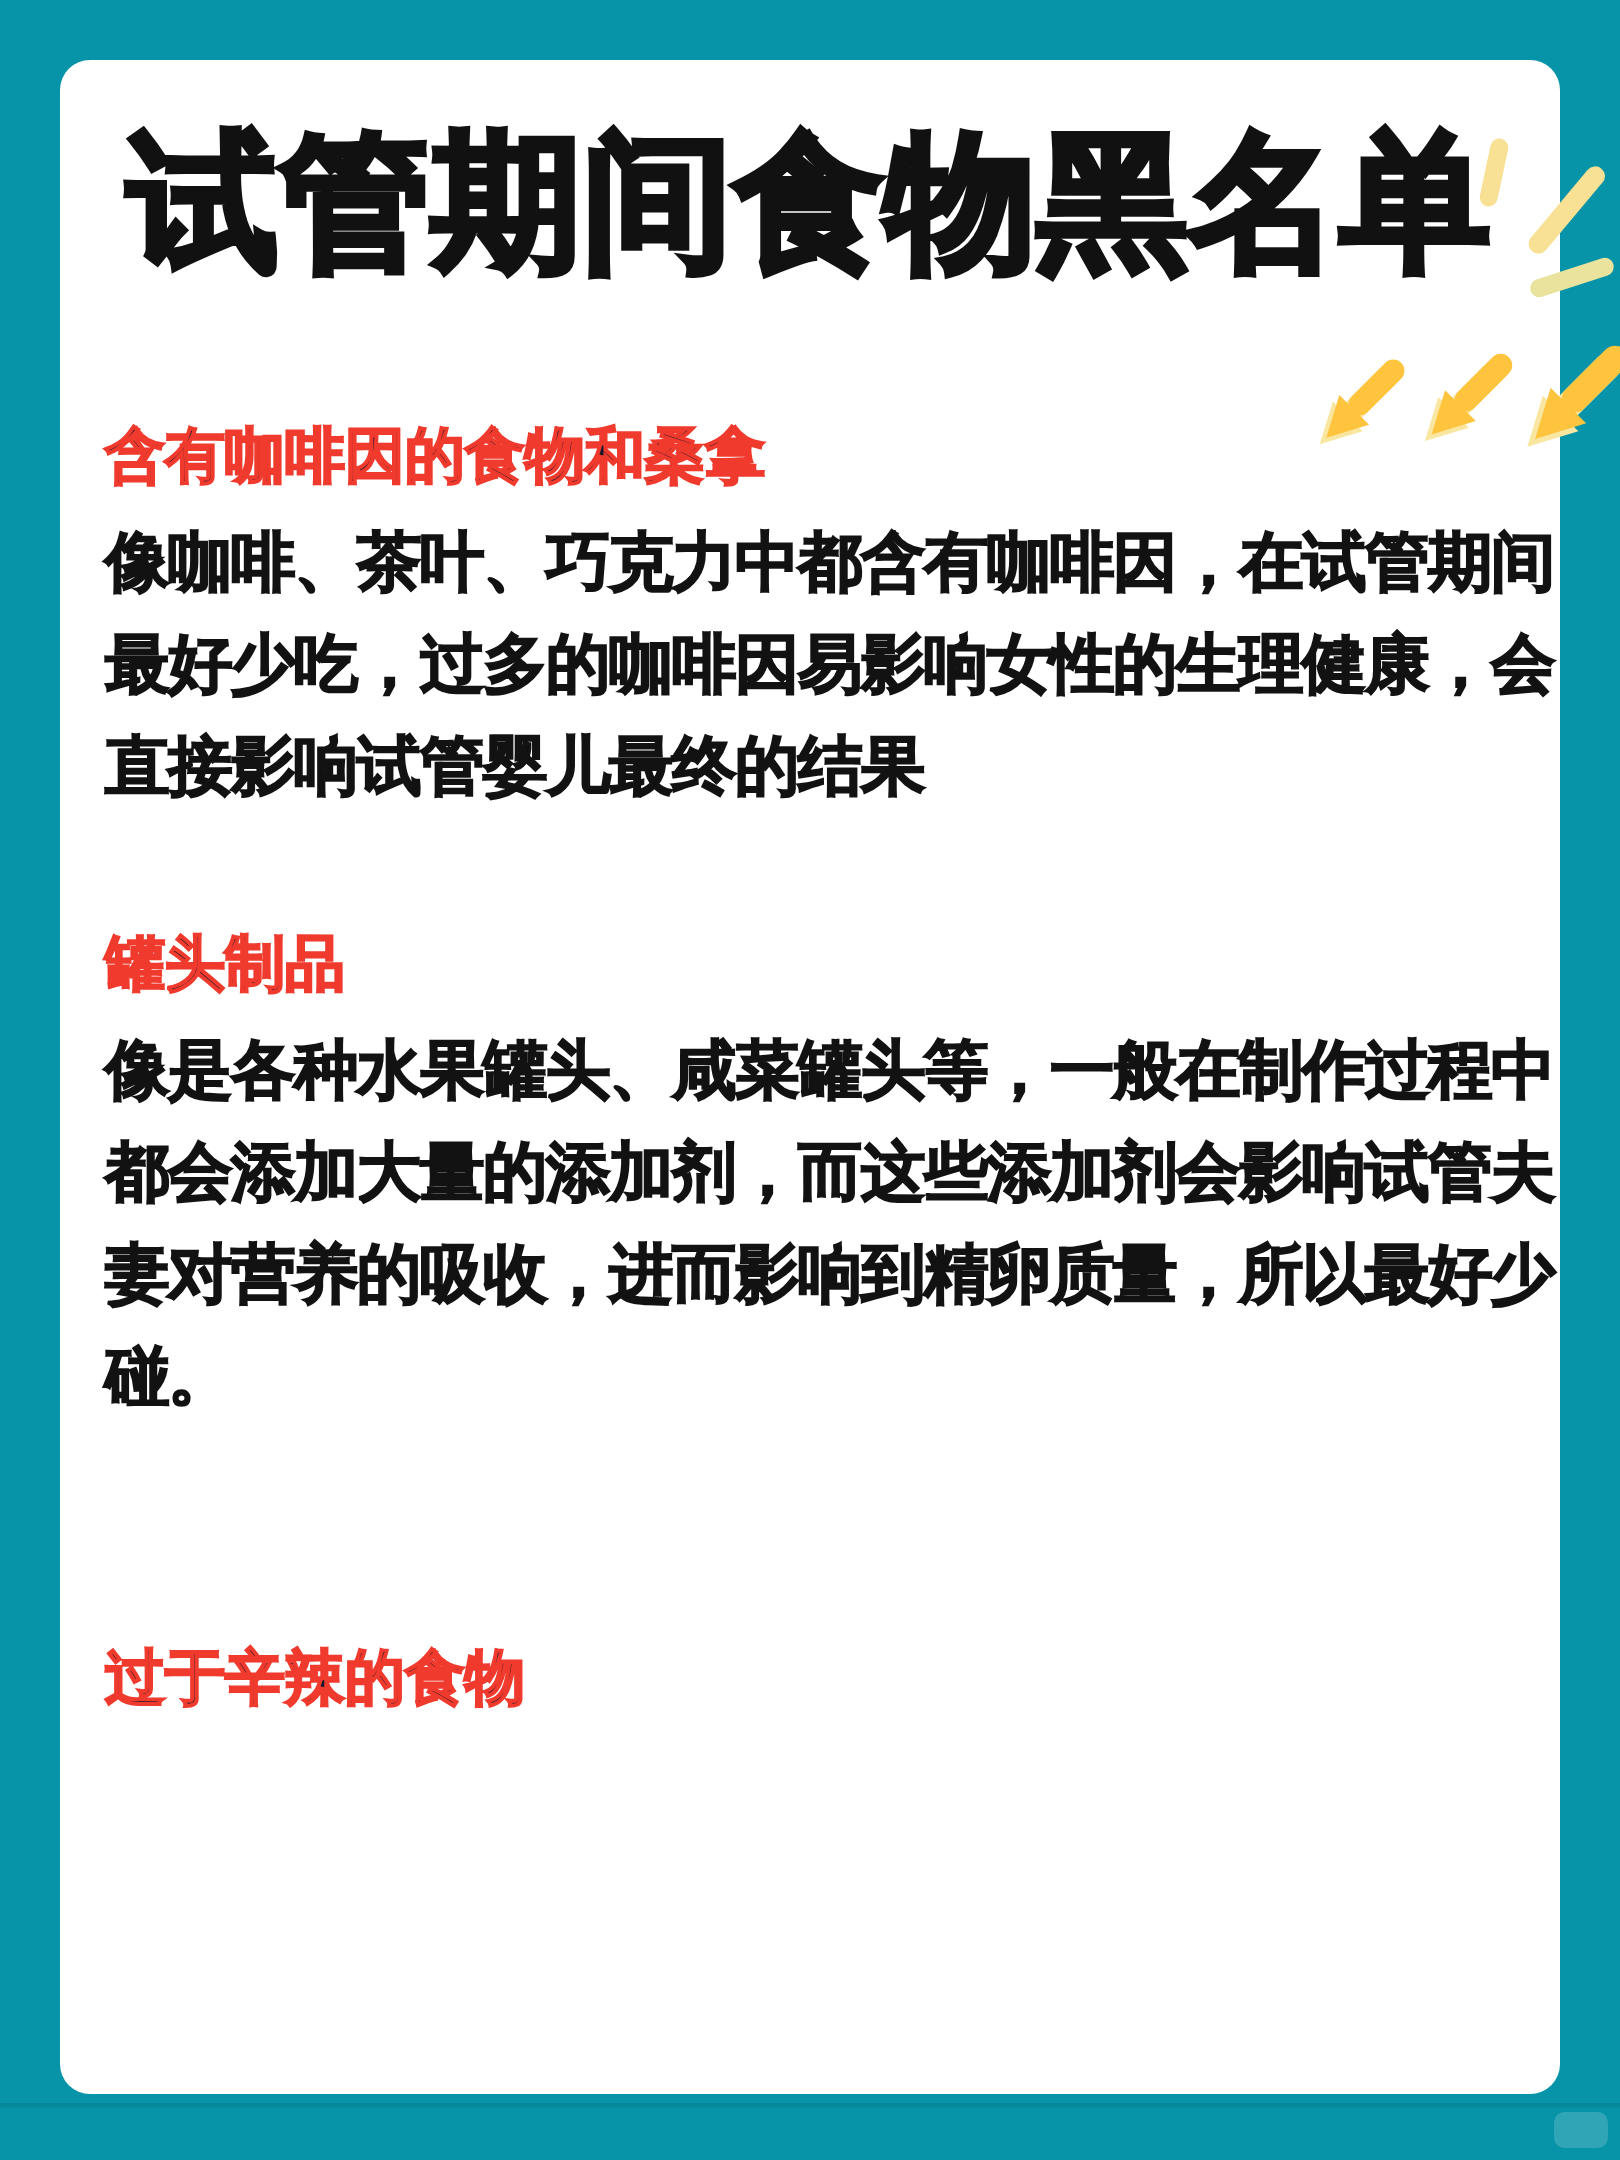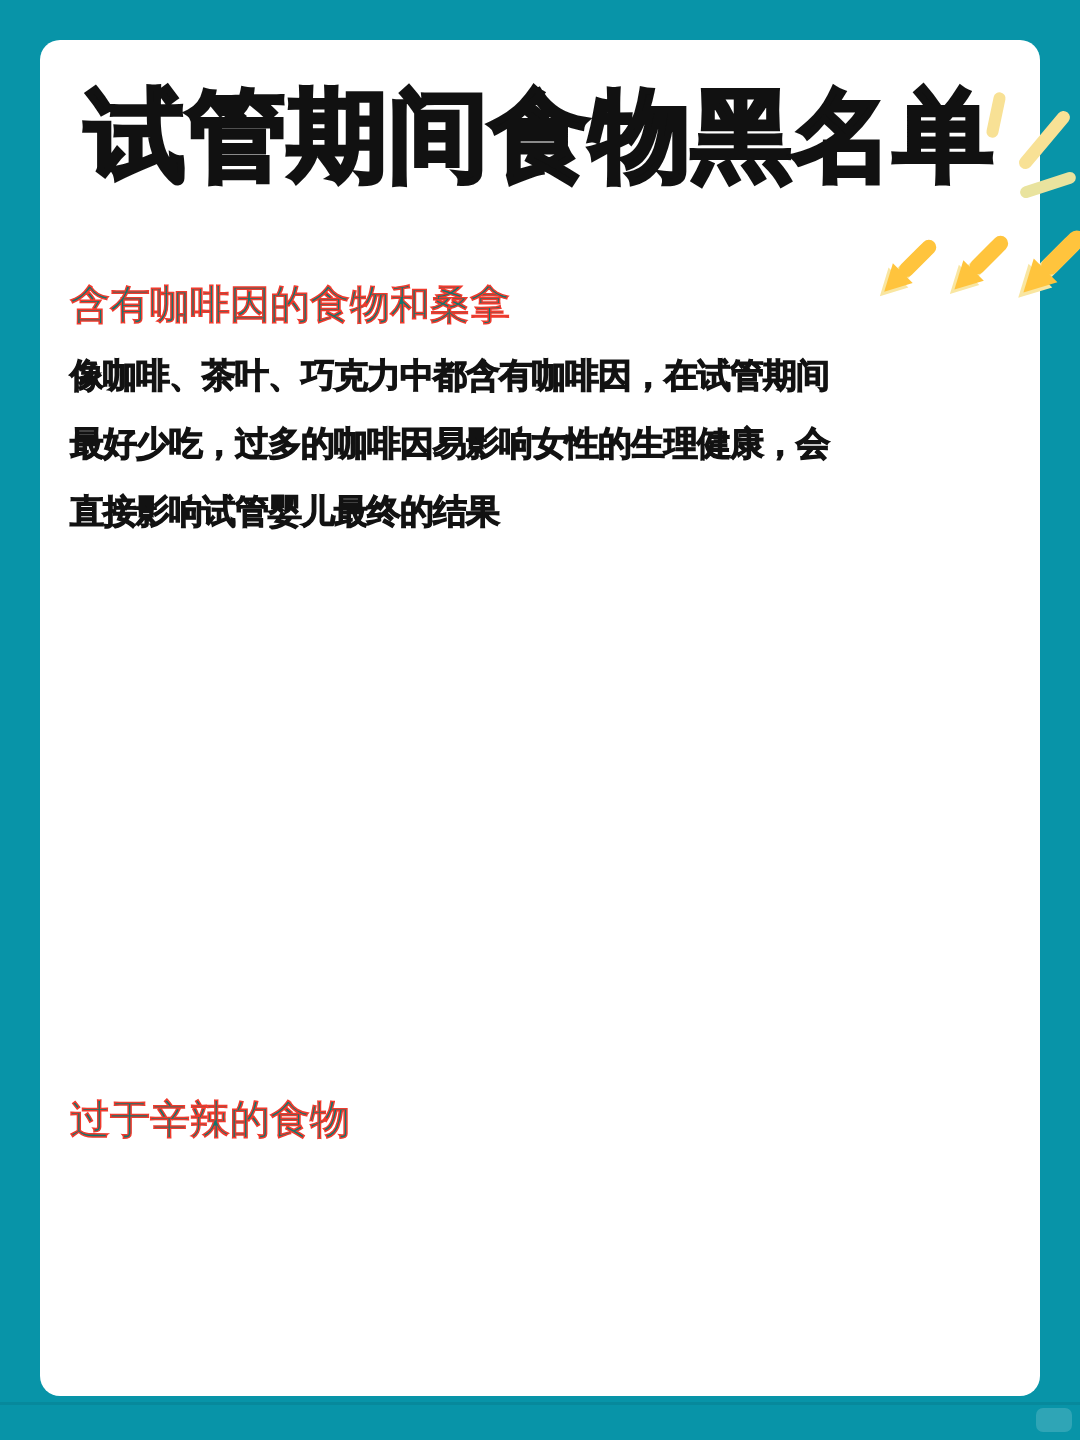--- a/index.html
+++ b/index.html
@@ -20,26 +20,26 @@
     font-size:100px;line-height:110px;font-weight:900;color:#111;
     -webkit-text-stroke:4px #111;
     letter-spacing:1px;
     white-space:pre;
   }
   .section{position:absolute;left:30px;width:950px;}
   .sec1{top:243px;}
   .sec2{top:582px;}
   .sec3{top:1018px;margin-top:40px;}
   .sec-heading{
-    font-size:40px;line-height:42px;font-weight:400;color:#0f766e;
+    font-size:40px;line-height:42px;font-weight:700;color:#0f172a;
     -webkit-text-stroke:1.5px #EF3A2D;
     margin:0 0 16px 0;white-space:pre;
   }
   .sec-body{
-    font-size:34px;line-height:68px;font-weight:900;color:#121212;
+    font-size:43px;line-height:68px;font-weight:900;color:#121212;
     -webkit-text-stroke:1.2px #121212;
     letter-spacing:-1px;
     margin:0;white-space:pre;
   }
   .sparkle{position:absolute;border-radius:7px;}
   .sparkle1{left:950px;top:52px;width:12px;height:46px;background:#F8E195;transform:rotate(12deg);}
   .sparkle2{left:998px;top:64px;width:13px;height:72px;background:#F8E195;transform:rotate(40deg);}
   .sparkle3{left:1002px;top:116px;width:12px;height:58px;background:#E9E39E;transform:rotate(72deg);}
   .arrow{position:absolute;}
   .arrow1{left:838px;top:196px;width:62px;height:62px;}
@@ -88,20 +88,27 @@
     <polygon points="10,90 56,76 24,44" fill="#FFC43D"></polygon>
   </svg>
 
   <div class="section sec1">
     <div class="sec-heading">含有咖啡因的食物和桑拿</div>
     <div class="sec-body">像咖啡、茶叶、巧克力中都含有咖啡因，在试管期间
 最好少吃，过多的咖啡因易影响女性的生理健康，会
 直接影响试管婴儿最终的结果</div>
   </div>
 
+  <div class="section sec2">
+    <div class="sec-heading">罐头制品</div>
+    <div class="sec-body">像是各种水果罐头、咸菜罐头等，一般在制作过程中
+都会添加大量的添加剂，而这些添加剂会影响试管夫
+妻对营养的吸收，进而影响到精卵质量，所以最好少
+碰。</div>
+  </div>
 
   <div class="section sec3">
     <div class="sec-heading">过于辛辣的食物</div>
   </div>
 
 </div>
 
 <div class="watermark"></div>
 
 </body></html>

